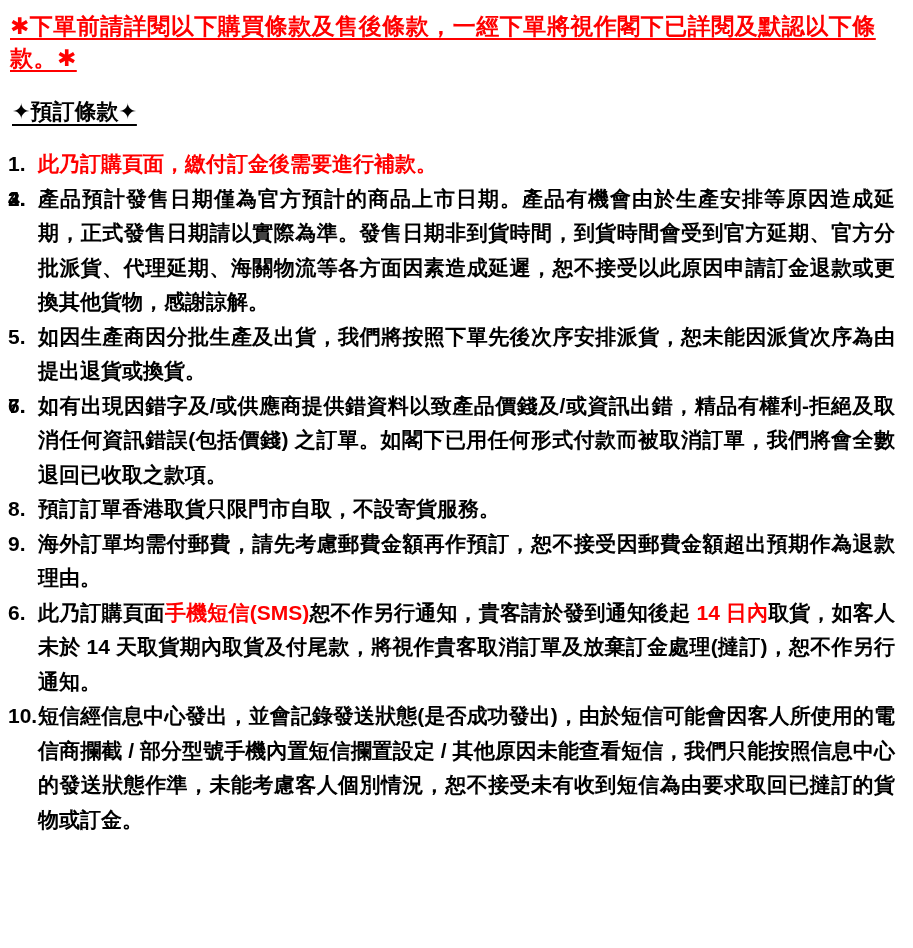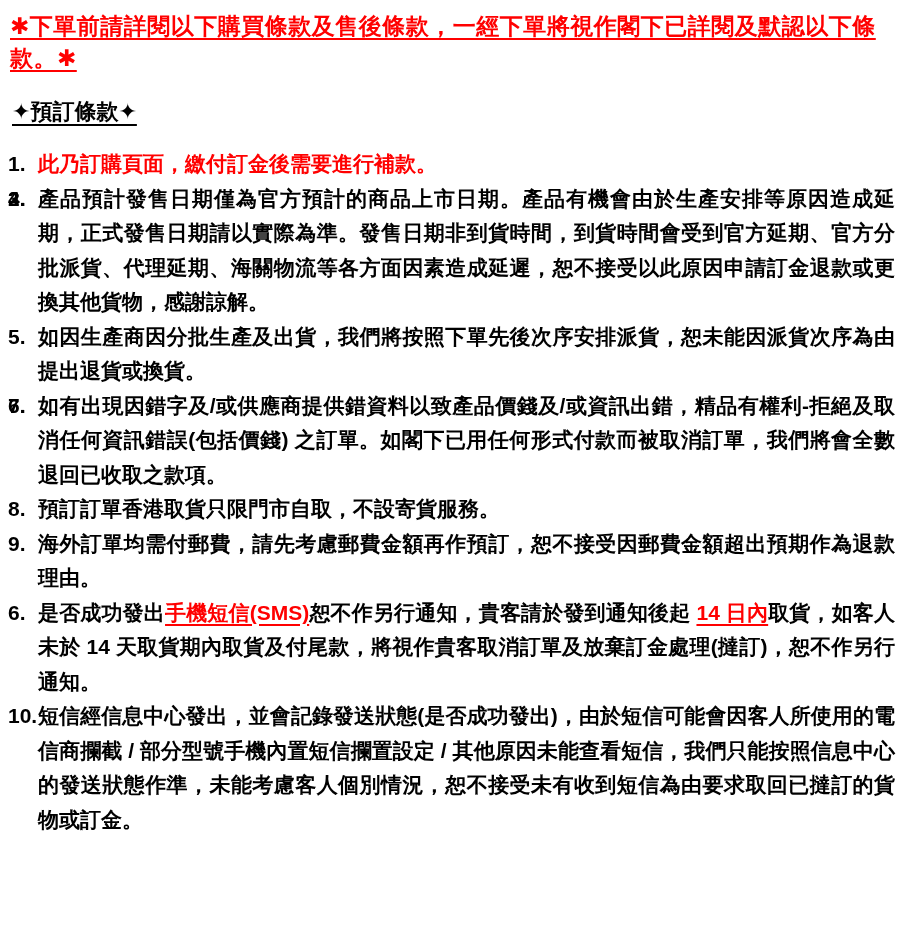--- a/index.html
+++ b/index.html
@@ -56,21 +56,20 @@
     text-align:justify;
   }
   .num{
     position:absolute;
     left:0;
     top:0;
   }
   .seg.red{color:var(--red);}
   .seg.red-underline{
     color:var(--red);
-    text-decoration:underline;
     text-decoration-thickness:2px;
     text-underline-offset:4px;
   }
 </style>
 </head>
 <body>
 
 <div class="doc">
   <div class="warning">✱下單前請詳閱以下購買條款及售後條款，一經下單將視作閣下已詳閱及默認以下條款。✱</div>
 
@@ -81,16 +80,16 @@
   <ol class="terms">
       <li><span class="num">1.</span><span class="seg red">此乃訂購頁面，繳付訂金後需要進行補款。</span></li>
       <li><span class="num">2.</span></li>
       <li><span class="num">3.</span></li>
       <li><span class="num">4.</span><span class="seg plain">產品預計發售日期僅為官方預計的商品上市日期。產品有機會由於生產安排等原因造成延期，正式發售日期請以實際為準。發售日期非到貨時間，到貨時間會受到官方延期、官方分批派貨、代理延期、海關物流等各方面因素造成延遲，恕不接受以此原因申請訂金退款或更換其他貨物，感謝諒解。</span></li>
       <li><span class="num">5.</span><span class="seg plain">如因生產商因分批生產及出貨，我們將按照下單先後次序安排派貨，恕未能因派貨次序為由提出退貨或換貨。</span></li>
       <li><span class="num">6.</span></li>
       <li><span class="num">7.</span><span class="seg plain">如有出現因錯字及/或供應商提供錯資料以致產品價錢及/或資訊出錯，精品有權利-拒絕及取消任何資訊錯誤(包括價錢) 之訂單。如閣下已用任何形式付款而被取消訂單，我們將會全數退回已收取之款項。</span></li>
       <li><span class="num">8.</span><span class="seg plain">預訂訂單香港取貨只限門市自取，不設寄貨服務。</span></li>
       <li><span class="num">9.</span><span class="seg plain">海外訂單均需付郵費，請先考慮郵費金額再作預訂，恕不接受因郵費金額超出預期作為退款理由。</span></li>
-      <li><span class="num">6.</span><span class="seg plain">是否成功發出</span><span class="seg red-underline">手機短信(SMS)</span><span class="seg plain">恕不作另行通知，貴客請於發到通知後起 </span><span class="seg red-underline">14 日內</span><span class="seg plain">取貨，如客人未於 14 天取貨期內取貨及付尾款，將視作貴客取消訂單及放棄訂金處理(撻訂)，恕不作另行通知。</span></li>
+      <li><span class="num">6.</span><span class="seg plain">此乃訂購頁面</span><span class="seg red-underline">手機短信(SMS)</span><span class="seg plain">恕不作另行通知，貴客請於發到通知後起 </span><span class="seg red-underline">14 日內</span><span class="seg plain">取貨，如客人未於 14 天取貨期內取貨及付尾款，將視作貴客取消訂單及放棄訂金處理(撻訂)，恕不作另行通知。</span></li>
       <li><span class="num">10.</span><span class="seg plain">短信經信息中心發出，並會記錄發送狀態(是否成功發出)，由於短信可能會因客人所使用的電信商攔截 / 部分型號手機內置短信攔置設定 / 其他原因未能查看短信，我們只能按照信息中心的發送狀態作準，未能考慮客人個別情況，恕不接受未有收到短信為由要求取回已撻訂的貨物或訂金。</span></li>
     </ol>
 </div>
 
 </body></html>

